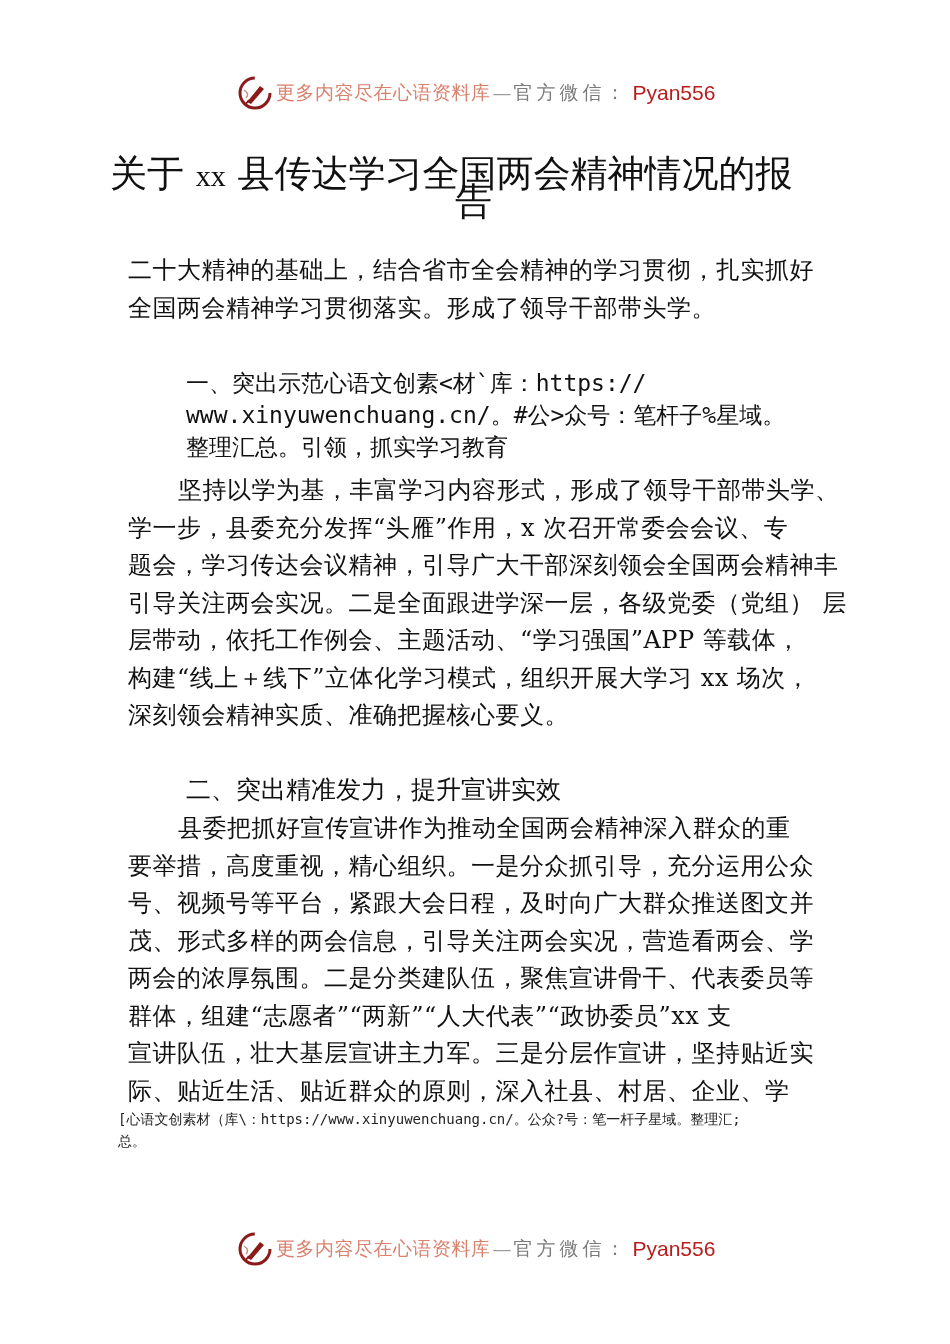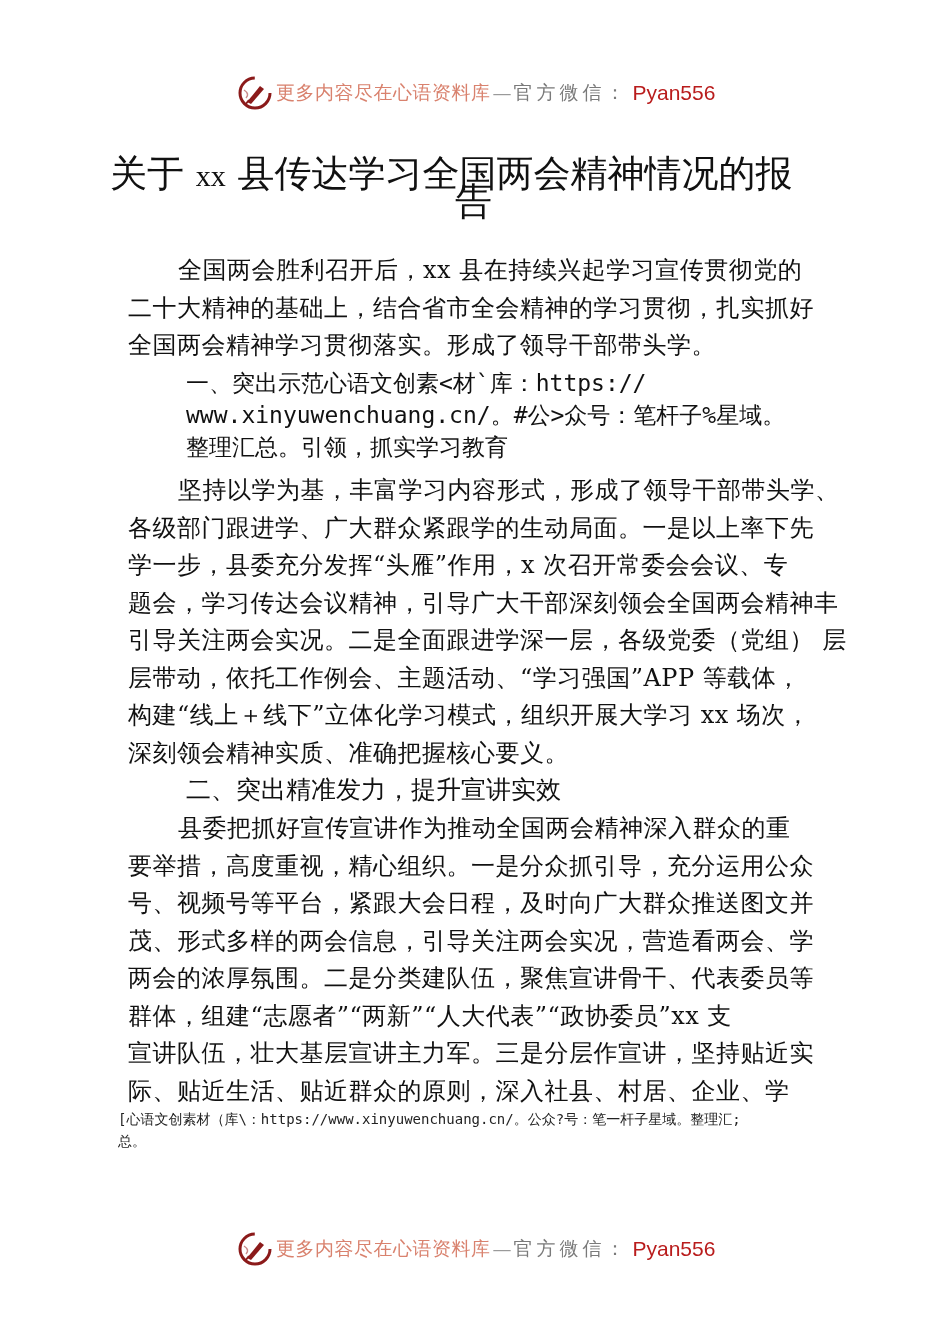--- a/index.html
+++ b/index.html
@@ -131,34 +131,32 @@
   <span class="official">官方微信：</span>
   <span class="wechat-id">Pyan556</span>
 </div>
 
 <div class="title">
   <span>关于 </span><span class="latin">xx</span><span> 县传达学习全国两会精神情况的报</span>
 </div>
 <div class="title-wrap">告</div>
 
 <div class="para" style="top:252px;">
-  <span class="line indent">全国两会胜利召开后，xx 县在持续兴起学习宣传贯彻党的</span>
   <span class="line">二十大精神的基础上，结合省市全会精神的学习贯彻，扎实抓好</span>
   <span class="line">全国两会精神学习贯彻落实。形成了领导干部带头学。</span>
 </div>
 
 <div class="heading-mono" style="top:367px;">
   <span class="line">一、突出示范心语文创素&lt;材`库：https://</span>
   <span class="line">www.xinyuwenchuang.cn/。#公&gt;众号：笔杆子%星域。</span>
   <span class="line">整理汇总。引领，抓实学习教育</span>
 </div>
 
 <div class="para" style="top:472px;">
   <span class="line indent">坚持以学为基，丰富学习内容形式，形成了领导干部带头学、</span>
-  <span class="line">各级部门跟进学、广大群众紧跟学的生动局面。一是以上率下先</span>
   <span class="line">学一步，县委充分发挥“头雁”作用，x 次召开常委会会议、专</span>
   <span class="line">题会，学习传达会议精神，引导广大干部深刻领会全国两会精神丰</span>
   <span class="line">引导关注两会实况。二是全面跟进学深一层，各级党委（党组） 层</span>
   <span class="line">层带动，依托工作例会、主题活动、“学习强国”APP 等载体，</span>
   <span class="line">构建“线上＋线下”立体化学习模式，组织开展大学习  xx 场次，</span>
   <span class="line">深刻领会精神实质、准确把握核心要义。</span>
 </div>
 
 <div class="heading-serif" style="top:772px;">二、突出精准发力，提升宣讲实效</div>
 

